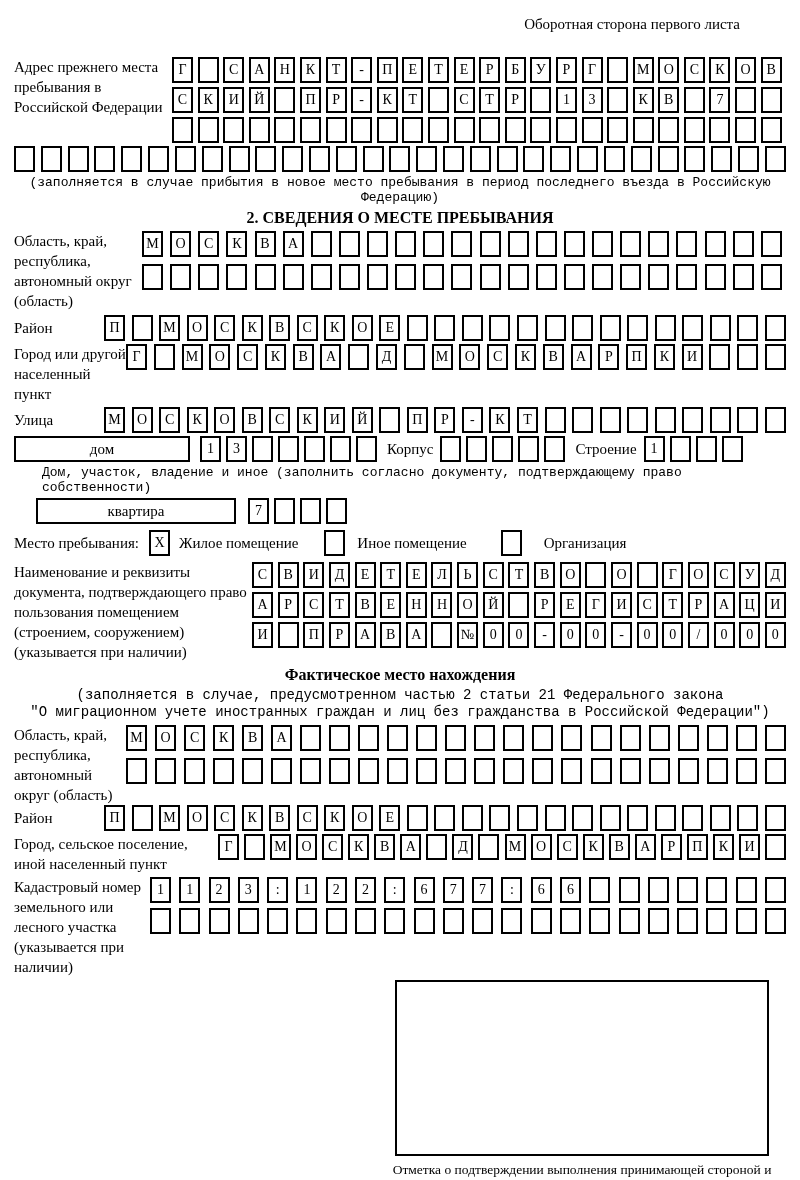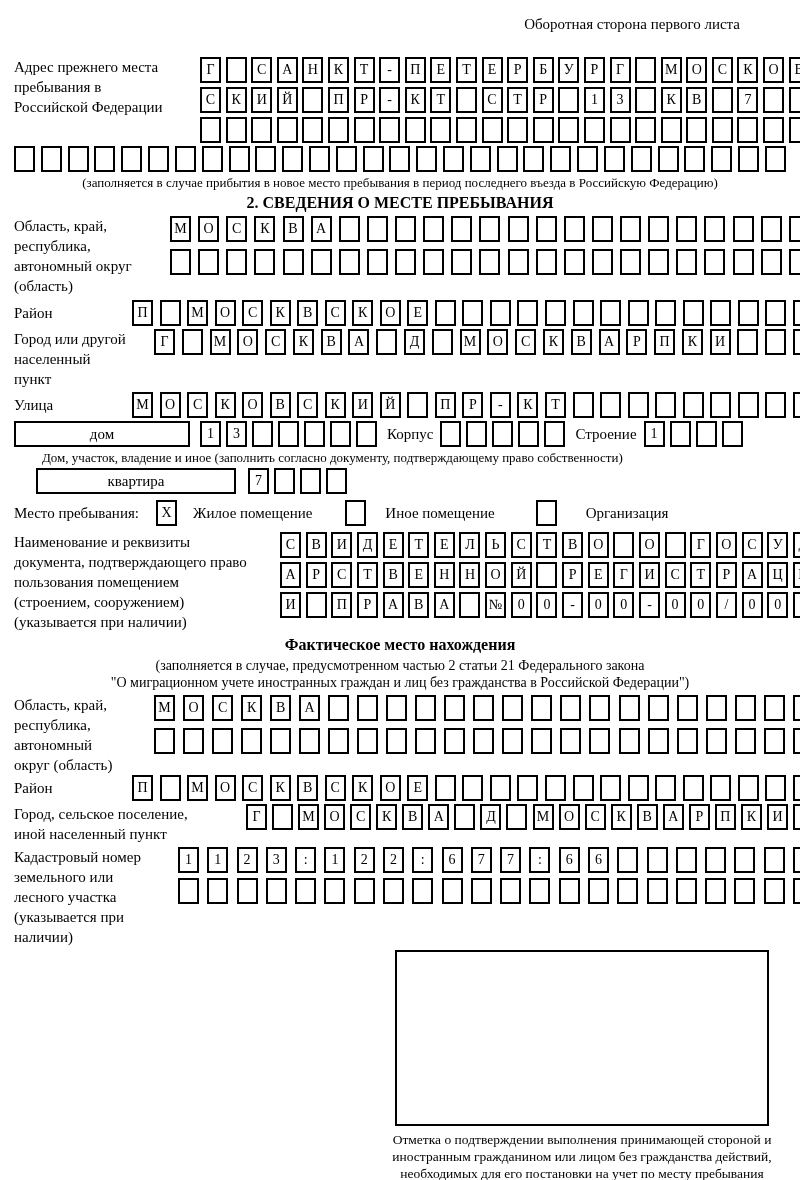--- a/index.html
+++ b/index.html
@@ -2,46 +2,46 @@
 <html><head>
 <meta charset="utf-8">
 <style>
   * { margin:0; padding:0; box-sizing:border-box; }
   html,body { width:800px; height:1180px; background:#fff; color:#000;
     font-family:"Liberation Serif","DejaVu Serif",serif; overflow:hidden; }
   .page { width:800px; height:1180px; padding:16px 14px 0 14px; }
 
   .header-note { text-align:right; padding-right:46px; font-size:15px; }
 
-  .fblock { display:flex; align-items:flex-start;gap:28px; }
+  .fblock { display:flex; align-items:flex-start; }
   .lbl { font-size:15px; line-height:20px; }
   .lbl.vc { line-height:26px; }
   .rows { display:flex; flex-direction:column; gap:4px; }
   .rows.g7 { gap:7px; }
 
   .cells { display:flex; justify-content:space-between; flex:none; }
   .cells.gapped { justify-content:flex-start; gap:5px; }
   .cell { width:21px; height:26px; border:2px solid #000; flex:none;
     display:flex; align-items:center; justify-content:center;
     font-size:14px; background:#fff; }
 
   .w158{width:158px;flex:none;} .w128{width:128px;flex:none;} .w112{width:112px;flex:none;}
   .w90{width:90px;flex:none;font-family:Liberation Serif, serif;} .w238{width:238px;flex:none;} .w204{width:204px;flex:none;}
   .w136{width:136px;flex:none;}
   .w610{width:610px;} .w772{width:772px;} .w640{width:640px;} .w682{width:682px;}
   .w660{width:660px;} .w534{width:534px;} .w568{width:568px;} .w636{width:636px;}
 
-  .cap { font-size:13px; text-align:center; line-height:15px; }
+  .cap { font-size:13px; text-align:center; line-height:15px;font-family:Liberation Mono, monospace; }
   .title { font-weight:bold; font-size:16px; text-align:center; }
 
   .widebox { height:26px; border:2px solid #000; display:flex;
     align-items:center; justify-content:center; font-size:15px; flex:none; }
 
   .houserow { display:flex; align-items:center; }
-  .stayrow { display:flex; align-items:center; font-size:15px;gap:7px; }
+  .stayrow { display:flex; align-items:center; font-size:15px; }
 
   .mt2{margin-top:3px;} .mt3{margin-top:3px;} .mt4{margin-top:4px;} .mt6{margin-top:6px;} .mt24{margin-top:24px;}
 
   .stamp-box { width:374px; height:176px; border:2px solid #000; margin-left:381px; }
   .stamp-cap { width:404px; margin-left:366px; text-align:center;
     font-size:13.5px; line-height:17px; margin-top:5px; }
 </style>
 </head>
 <body>
 

